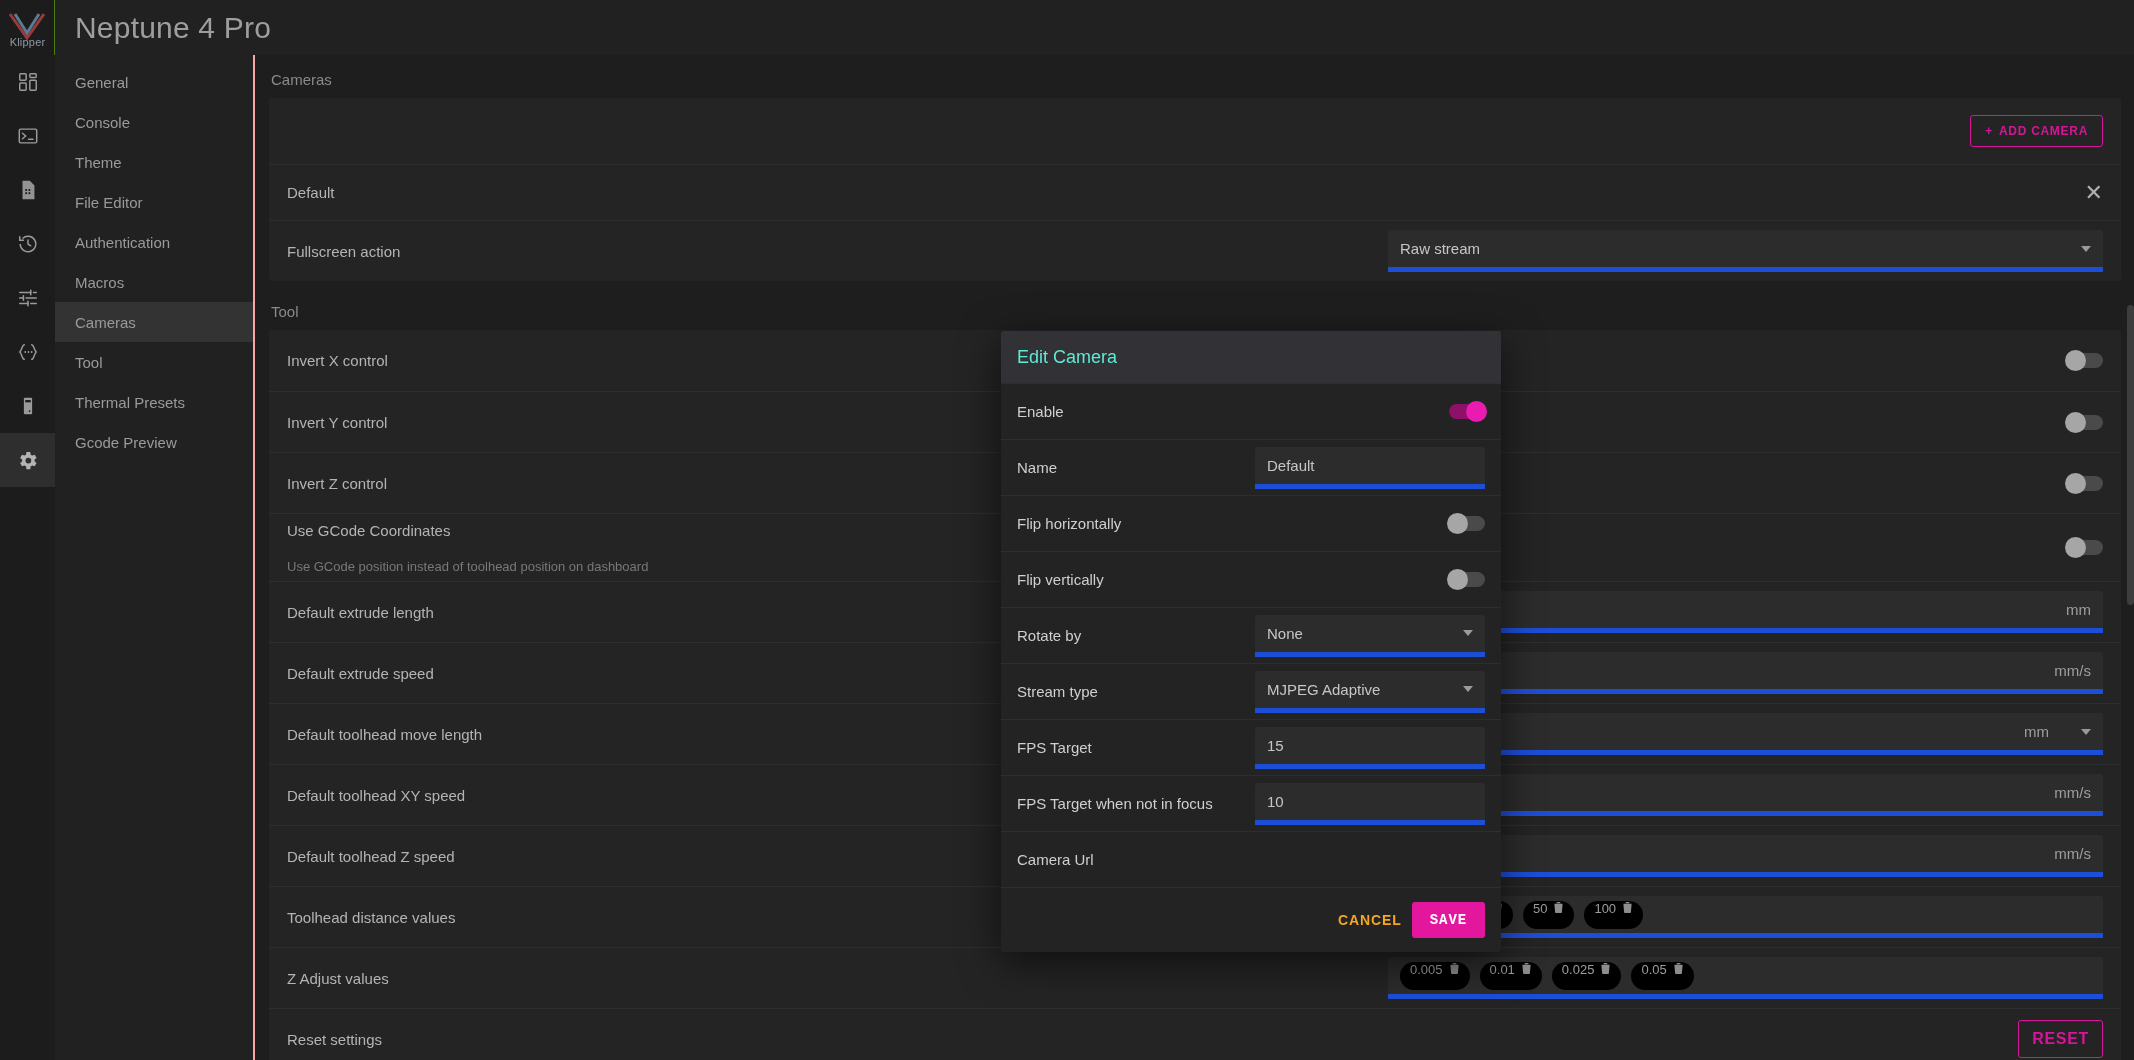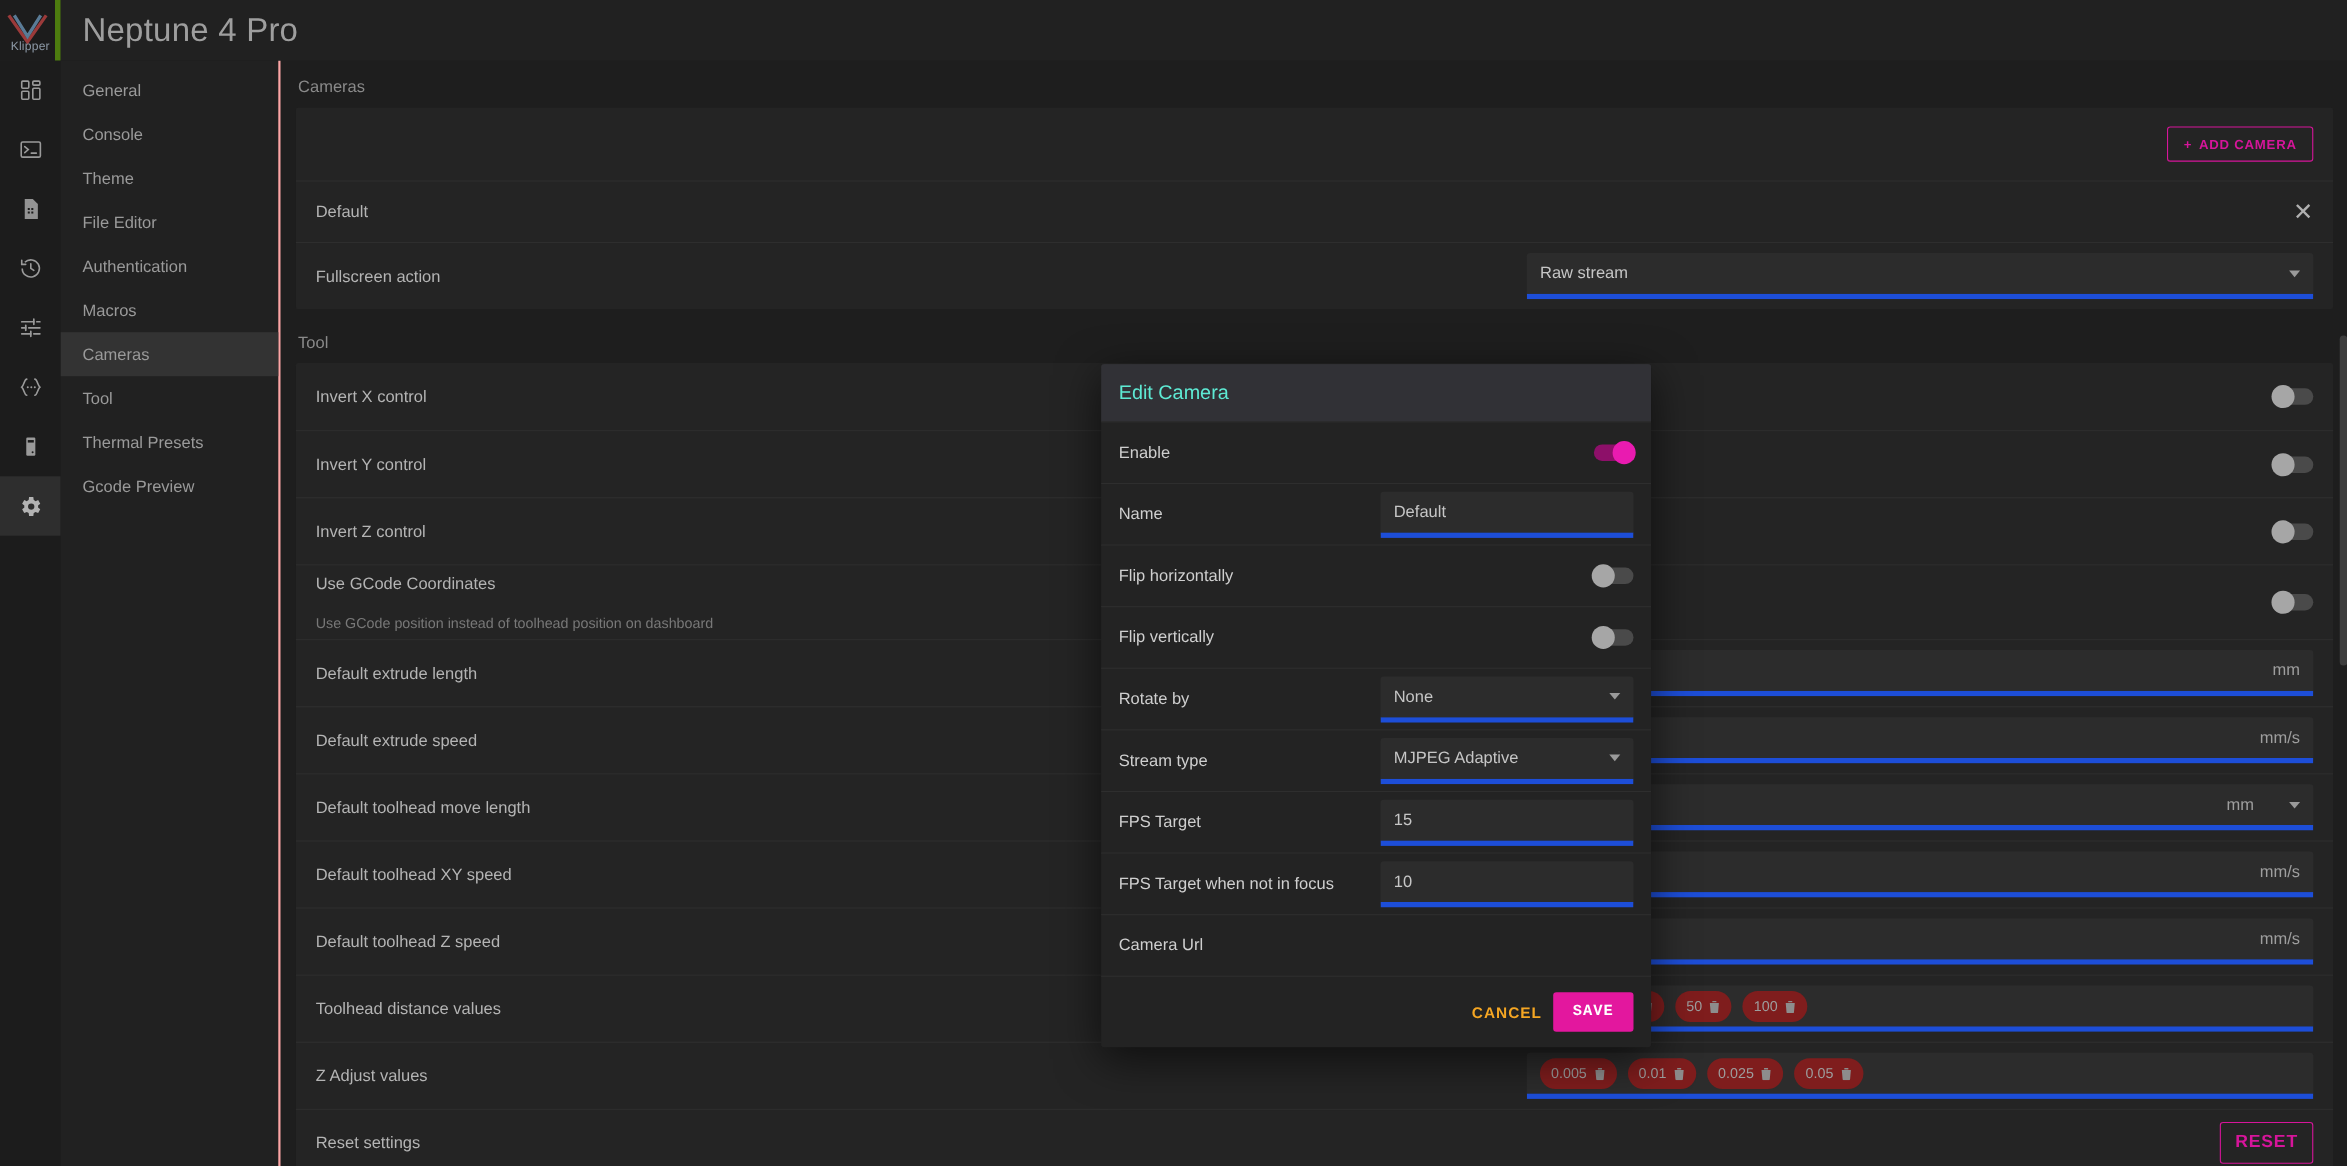--- a/index.html
+++ b/index.html
@@ -14,21 +14,21 @@
   
   #appbar {
     position: absolute; top: 0; left: 0; width: 2134px; height: 55px;
     background: #212121; display: flex; align-items: center;
     z-index: 30;
   }
   #logo-cell {
     width: 55px; height: 55px; background: #1c1c1c;
     display: flex; align-items: center; justify-content: center;
     position: relative; flex: 0 0 55px;
-    border-right: 5px solid #4d7c0f;
+    border-right: 1px solid #4d7c0f;
   }
   #logo-cell svg { display:block; }
   #logo-word {
     position: absolute; bottom: 7px; left: 0; width: 55px; text-align: center;
     font-size: 11px; color: #8d99a6; letter-spacing: .2px;
     font-family: "Liberation Sans", sans-serif;
   }
   #app-title {
     margin-left: 20px; font-size: 30px; font-weight: 400;
     color: #9e9e9e; letter-spacing: .2px;
@@ -104,22 +104,22 @@
   .field.unit { justify-content: flex-end; color: #9e9e9e; }
   .field .caret {
     margin-left: auto; width: 0; height: 0;
     border-left: 5px solid transparent; border-right: 5px solid transparent;
     border-top: 6px solid #9a9a9a;
   }
   .field-wide { width: 715px; }
 
   .chips { display: flex; gap: 10px; align-items: center; }
   .chip {
-    background: #7f1d1d; color: #9d9d9d; border-radius: 14px;
-    height: 28px; padding: 0 10px; display: flex; align-items: center; gap: 6px;
+    background: #000000; color: #9d9d9d; border-radius: 14px;
+    height: 28px; padding: 0 10px; display: flex; gap: 6px;
     font-size: 13px;
   }
   .chip svg { display:block; }
 
   
   .toggle { width: 36px; height: 15px; border-radius: 8px; background: #4a4a4a; position: relative; }
   .toggle .knob {
     position: absolute; top: -3px; left: -2px; width: 21px; height: 21px;
     border-radius: 50%; background: #a6a6a6;
   }

